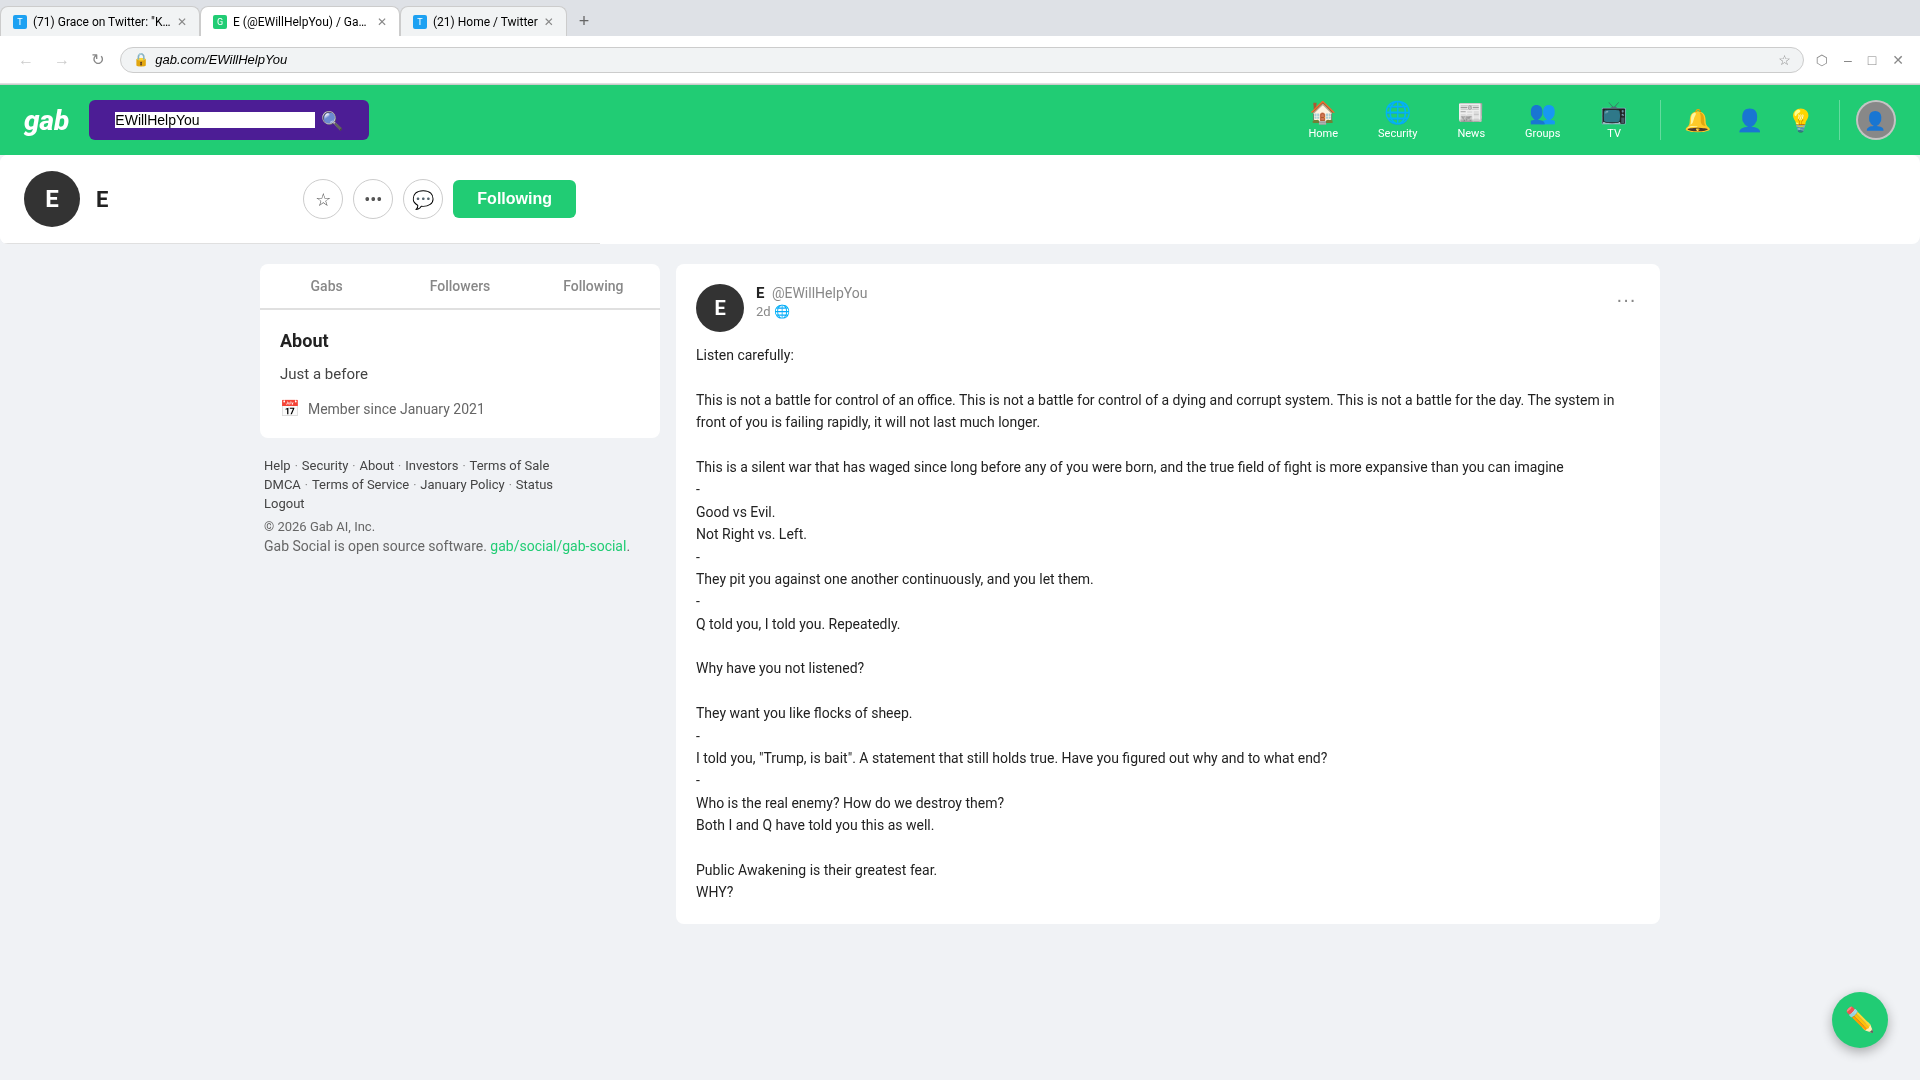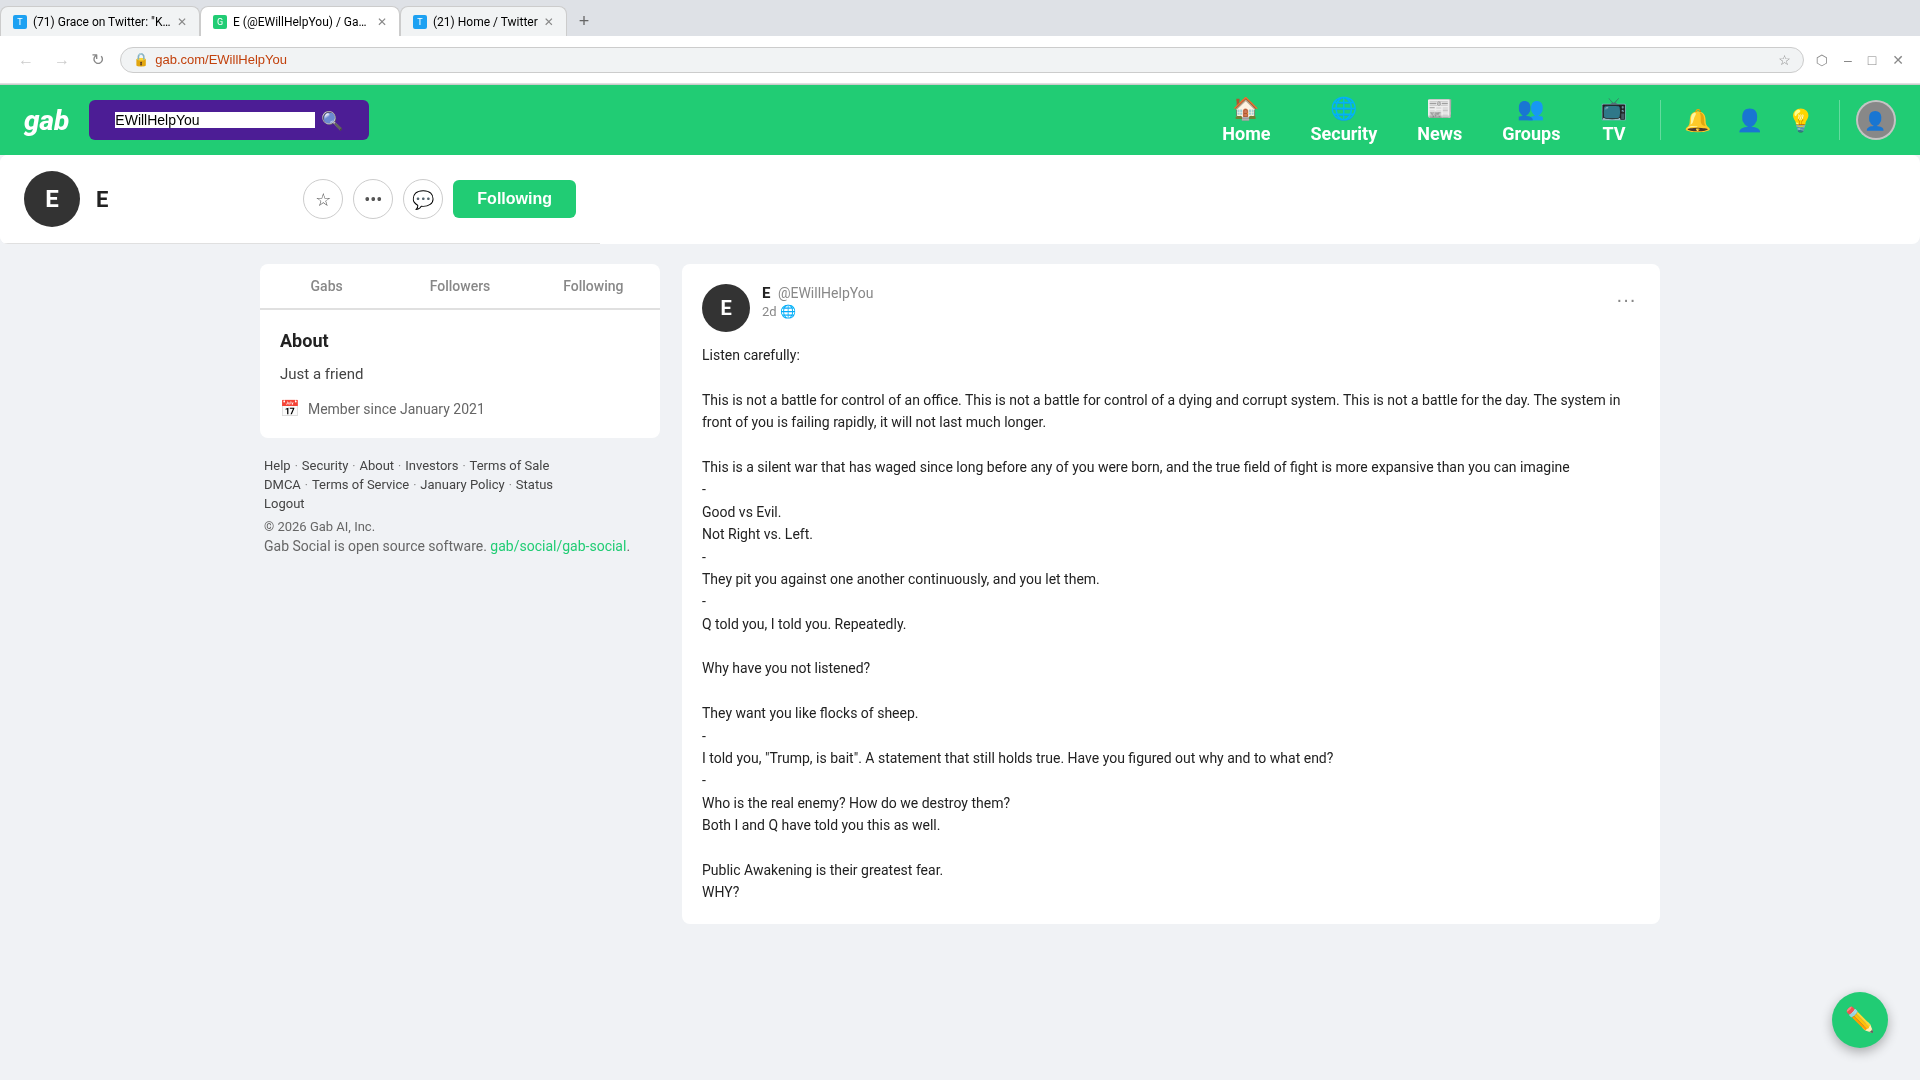--- a/index.html
+++ b/index.html
@@ -12,52 +12,52 @@
     .browser-tab.active { background: white; }
     .browser-tab .tab-favicon { width: 14px; height: 14px; border-radius: 2px; flex-shrink: 0; }
     .browser-tab .tab-title { white-space: nowrap; overflow: hidden; text-overflow: ellipsis; font-size: 12px; flex: 1; }
     .browser-tab .tab-close { font-size: 12px; color: #888; cursor: pointer; flex-shrink: 0; }
     .browser-tab-new { background: transparent; border: none; font-size: 18px; color: #666; padding: 4px 8px; cursor: pointer; margin-left: 4px; }
 
     .browser-toolbar { display: flex; align-items: center; gap: 8px; padding: 6px 12px; background: white; border-bottom: 1px solid #e0e0e0; height: 48px; }
     .browser-nav-btn { background: none; border: none; font-size: 16px; color: #888; cursor: pointer; padding: 4px 6px; border-radius: 50%; width: 28px; height: 28px; display: flex; align-items: center; justify-content: center; }
     .browser-nav-btn.disabled { color: #ccc; cursor: default; }
     .address-bar { flex: 1; display: flex; align-items: center; border: 1px solid #ccc; border-radius: 20px; padding: 4px 12px; background: #f1f3f4; gap: 6px; }
-    .address-bar-url { flex: 1; font-size: 13px; color: #c2410c; border: none; background: transparent; outline: none; }
+    .address-bar-url { flex: 1; font-size: 13px; color: #000000; border: none; background: transparent; outline: none; font-style: italic; }
     .browser-action-btn { background: none; border: none; font-size: 14px; color: #888; cursor: pointer; padding: 4px; }
 
     
     .site-wrapper { width: 1920px; min-height: 1044px; background: #f0f2f5; }
 
     
     .top-nav { background: #21cc74; display: flex; align-items: center; padding: 0 24px; height: 70px; gap: 16px; }
     .gab-logo { color: white; font-size: 28px; font-weight: 800; font-style: italic; margin-right: 4px; }
     .search-bar { background: #4c1d95; border-radius: 6px; display: flex; align-items: center; padding: 0 26px; gap: 6px; width: 280px; height: 40px; }
     .search-input { border: none; outline: none; font-size: 14px; flex: 1; }
     .search-icon-btn { color: #21cc74; cursor: pointer; font-size: 18px; }
     .nav-spacer { flex: 1; }
     .nav-items { display: flex; align-items: center; gap: 8px; }
     .nav-item { display: flex; flex-direction: column; align-items: center; color: white; cursor: pointer; padding: 6px 16px; border-radius: 6px; gap: 2px; }
     .nav-item-icon { font-size: 22px; }
-    .nav-item-label { font-size: 18px; font-weight: 700; }
+    .nav-item-label { font-size: 11px; font-weight: 400; }
     .nav-divider { width: 1px; height: 40px; background: rgba(255,255,255,0.3); margin: 0 8px; }
     .nav-icon-btn { color: white; cursor: pointer; font-size: 22px; padding: 8px; border-radius: 50%; position: relative; }
     .avatar-btn { width: 40px; height: 40px; border-radius: 50%; background: #888; overflow: hidden; cursor: pointer; display: flex; align-items: center; justify-content: center; color: white; font-size: 18px; border: 2px solid rgba(255,255,255,0.5); }
 
     
     .profile-header { background: white; padding: 16px 24px 16px 24px; display: flex; align-items: center; gap: 16px; border-bottom: 1px solid #e0e0e0; max-width: 600px; }
     .profile-avatar-large { width: 56px; height: 56px; border-radius: 50%; background: #333; display: flex; align-items: center; justify-content: center; color: white; font-size: 24px; font-weight: bold; flex-shrink: 0; }
     .profile-header-name { font-size: 22px; font-weight: bold; color: #222; }
     .profile-header-spacer { flex: 1; }
     .profile-actions { display: flex; align-items: center; gap: 10px; }
     .action-btn-icon { width: 40px; height: 40px; border-radius: 50%; border: 1px solid #ccc; background: white; display: flex; align-items: center; justify-content: center; cursor: pointer; font-size: 18px; color: #555; }
     .following-btn { background: #21cc74; color: white; border: none; border-radius: 6px; padding: 10px 24px; font-size: 16px; font-weight: bold; cursor: pointer; }
 
     
-    .main-layout { display: flex; max-width: 1400px; margin: 0 auto; padding: 16px 0; gap: 22px; }
+    .main-layout { display: flex; max-width: 1400px; margin: 0 auto; padding: 16px 0; gap: 16px; }
 
     
     .left-sidebar { width: 400px; flex-shrink: 0; }
     .tabs-bar { background: white; border-radius: 8px 8px 0 0; display: flex; border-bottom: 2px solid #e0e0e0; margin-bottom: 0; }
     .tab-item { flex: 1; text-align: center; padding: 14px 8px; cursor: pointer; font-size: 14px; font-weight: 500; color: #888; border-bottom: 2px solid transparent; margin-bottom: -2px; }
 
     .about-card { background: white; border-radius: 0 0 8px 8px; padding: 20px; margin-bottom: 12px; }
     .about-title { font-size: 18px; font-weight: bold; color: #222; margin-bottom: 14px; }
     .about-desc { font-size: 15px; color: #444; margin-bottom: 16px; }
     .about-member { display: flex; align-items: center; gap: 8px; font-size: 14px; color: #666; }
@@ -199,21 +199,21 @@
         <div class="tab-item">
           <span>Followers</span>
         </div>
         <div class="tab-item">
           <span>Following</span>
         </div>
       </div>
 
       <div class="about-card">
         <div class="about-title">About</div>
-        <div class="about-desc">Just a friend</div>
+        <div class="about-desc">Just a before</div>
         <div class="about-member">
           <span class="about-member-icon">📅</span>
           <span>Member since January 2021</span>
         </div>
       </div>
 
       <div class="footer-links">
         <div class="footer-row">
           <a class="footer-link">Help</a>
           <span class="footer-dot">·</span>

